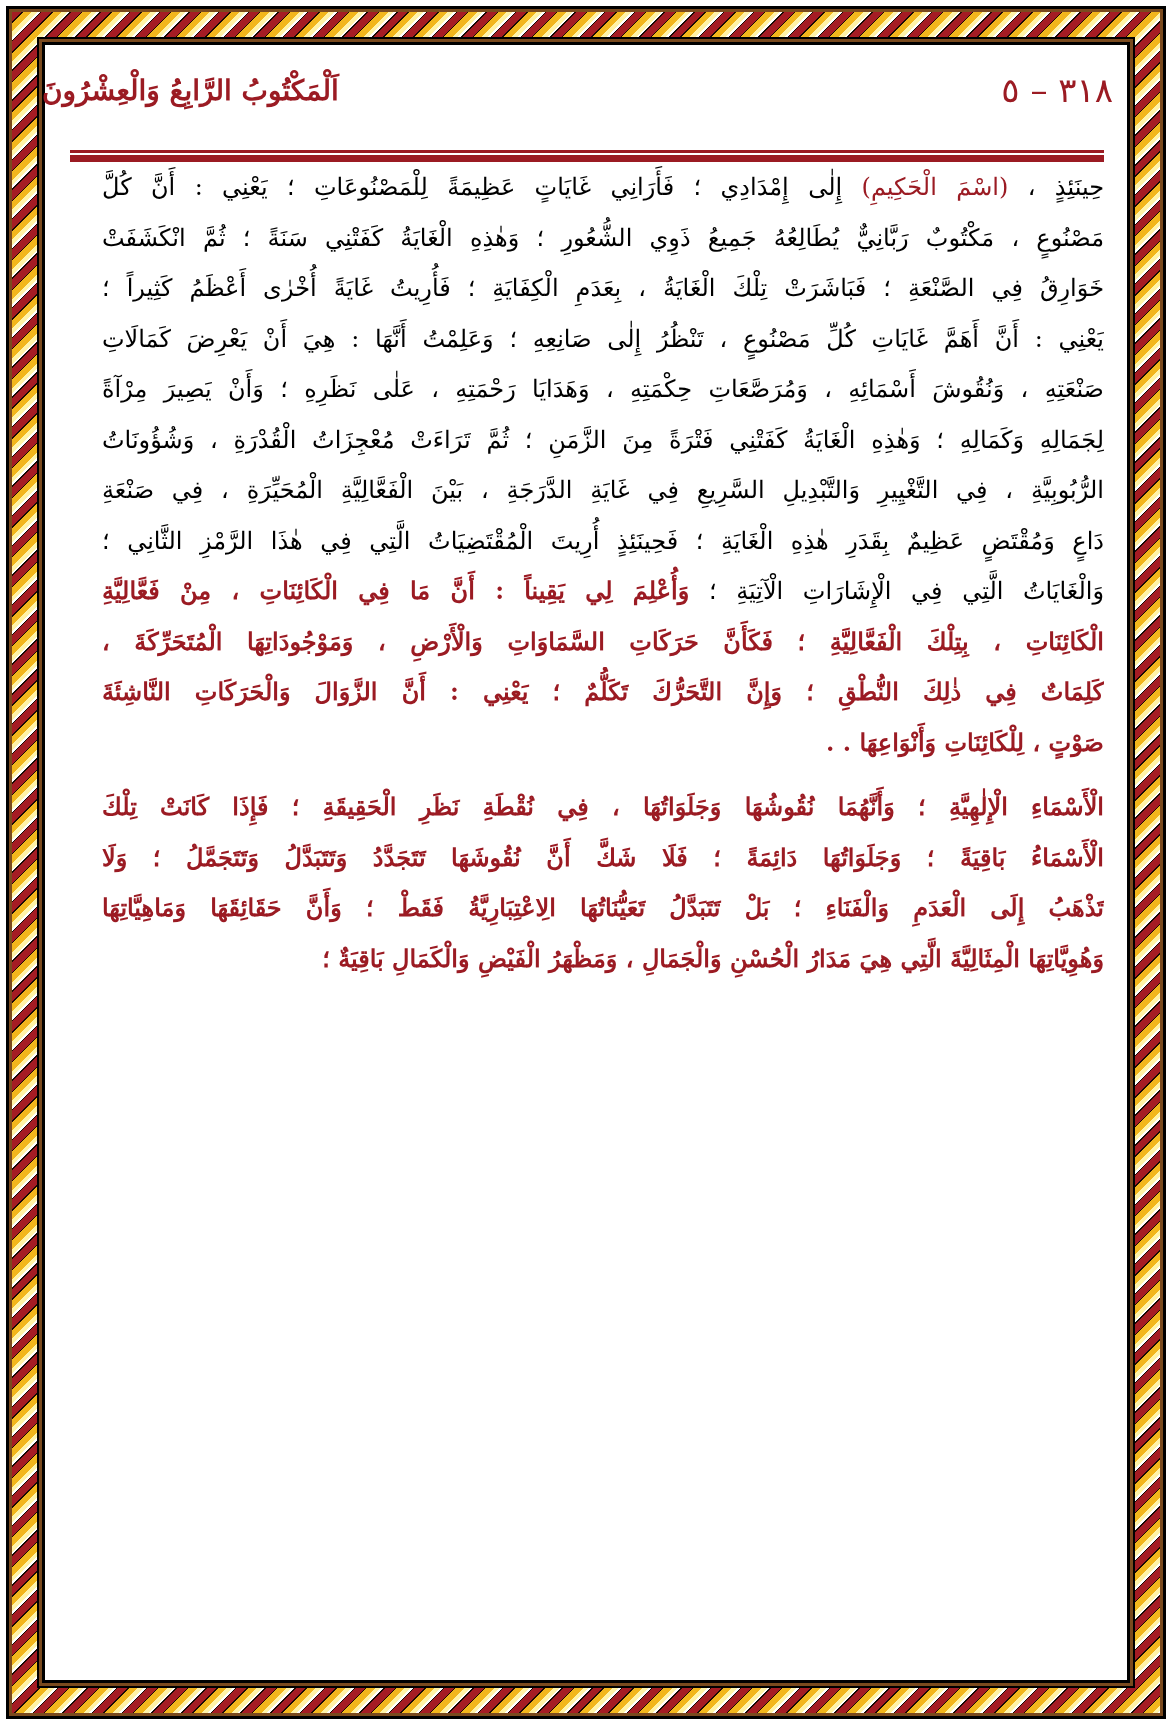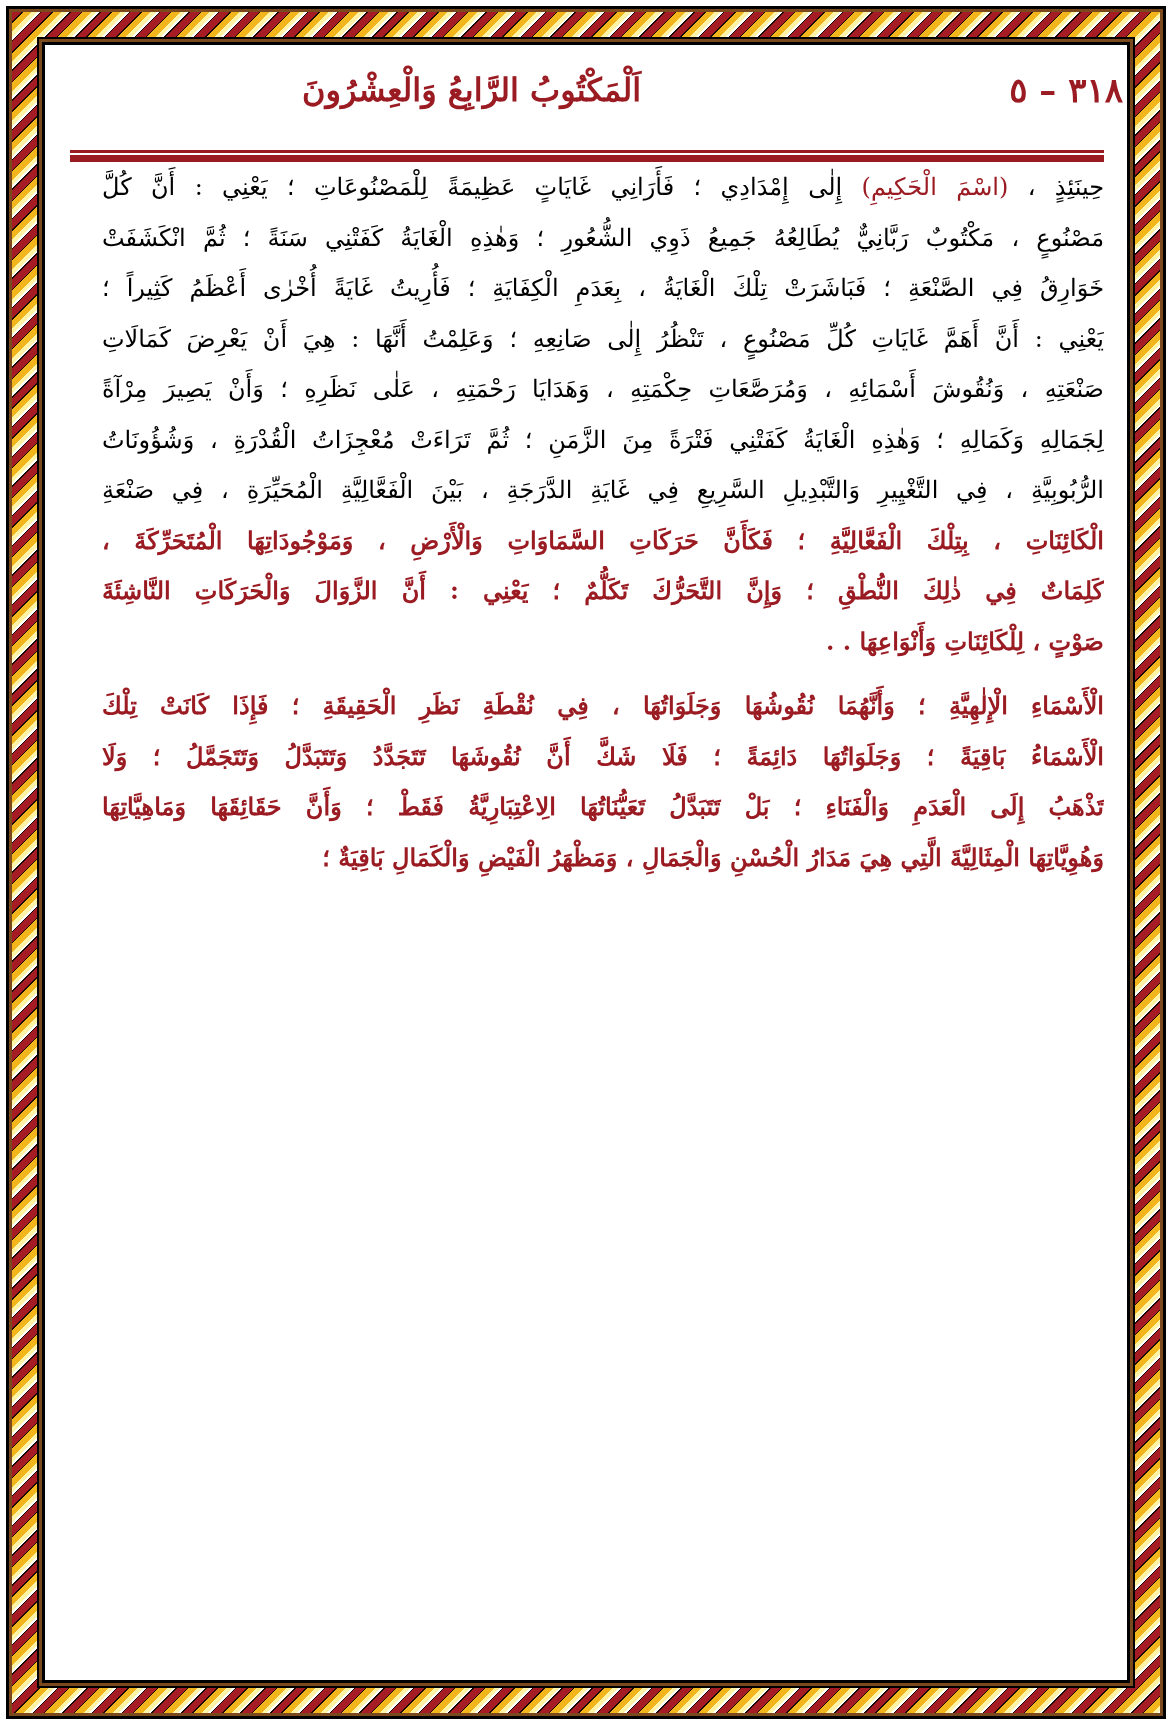--- a/index.html
+++ b/index.html
@@ -37,22 +37,22 @@
     }
 
     
     .header {
       position: absolute; left: 42px; right: 42px; top: 50px; height: 80px;
       direction: rtl;
       display: flex; align-items: center; justify-content: space-between;
       color: #9b1b23;
       font-family: "DejaVu Serif", serif;
     }
-    .header .page-num { font-size: 34px; font-weight: bold; padding-right: 9px; }
-    .header .title { font-size: 32px; font-weight: bold; padding-left: 260px; }
+    .header .page-num { font-size: 34px; font-weight: normal; padding-right: 19px; }
+    .header .title { font-size: 28px; font-weight: bold; }
     .rule-thin {
       position: absolute; left: 70px; right: 70px; top: 150px; height: 3px; background: #9b1b23;
     }
     .rule-thick {
       position: absolute; left: 70px; right: 70px; top: 155px; height: 7px; background: #9b1b23;
     }
 
     
     .text {
       position: absolute; left: 70px; right: 70px; top: 162px;
@@ -88,20 +88,22 @@
 
 <div class="text">
   <div id="p1">
       <span class="line"><span>حِينَئِذٍ ، </span><span class="red">(اسْمَ الْحَكِيمِ)</span><span> إِلٰى إِمْدَادِي ؛ فَأَرَانِي غَايَاتٍ عَظِيمَةً لِلْمَصْنُوعَاتِ ؛ يَعْنِي : أَنَّ كُلَّ</span></span>
       <span class="line"><span>مَصْنُوعٍ ، مَكْتُوبٌ رَبَّانِيٌّ يُطَالِعُهُ جَمِيعُ ذَوِي الشُّعُورِ ؛ وَهٰذِهِ الْغَايَةُ كَفَتْنِي سَنَةً ؛ ثُمَّ انْكَشَفَتْ</span></span>
       <span class="line"><span>خَوَارِقُ فِي الصَّنْعَةِ ؛ فَبَاشَرَتْ تِلْكَ الْغَايَةُ ، بِعَدَمِ الْكِفَايَةِ ؛ فَأُرِيتُ غَايَةً أُخْرٰى أَعْظَمُ كَثِيراً ؛</span></span>
       <span class="line"><span>يَعْنِي : أَنَّ أَهَمَّ غَايَاتِ كُلِّ مَصْنُوعٍ ، تَنْظُرُ إِلٰى صَانِعِهِ ؛ وَعَلِمْتُ أَنَّهَا : هِيَ أَنْ يَعْرِضَ كَمَالَاتِ</span></span>
       <span class="line"><span>صَنْعَتِهِ ، وَنُقُوشَ أَسْمَائِهِ ، وَمُرَصَّعَاتِ حِكْمَتِهِ ، وَهَدَايَا رَحْمَتِهِ ، عَلٰى نَظَرِهِ ؛ وَأَنْ يَصِيرَ مِرْآةً</span></span>
       <span class="line"><span>لِجَمَالِهِ وَكَمَالِهِ ؛ وَهٰذِهِ الْغَايَةُ كَفَتْنِي فَتْرَةً مِنَ الزَّمَنِ ؛ ثُمَّ تَرَاءَتْ مُعْجِزَاتُ الْقُدْرَةِ ، وَشُؤُونَاتُ</span></span>
       <span class="line"><span>الرُّبُوبِيَّةِ ، فِي التَّغْيِيرِ وَالتَّبْدِيلِ السَّرِيعِ فِي غَايَةِ الدَّرَجَةِ ، بَيْنَ الْفَعَّالِيَّةِ الْمُحَيِّرَةِ ، فِي صَنْعَةِ</span></span>
+      <span class="line"><span>دَاعٍ وَمُقْتَضٍ عَظِيمٌ بِقَدَرِ هٰذِهِ الْغَايَةِ ؛ فَحِينَئِذٍ أُرِيتَ الْمُقْتَضِيَاتُ الَّتِي فِي هٰذَا الرَّمْزِ الثَّانِي ؛</span></span>
+      <span class="line"><span>وَالْغَايَاتُ الَّتِي فِي الْإِشَارَاتِ الْآتِيَةِ ؛ </span><span class="red-bold">وَأُعْلِمَ لِي يَقِيناً : أَنَّ مَا فِي الْكَائِنَاتِ ، مِنْ فَعَّالِيَّةِ</span></span>
       <span class="line"><span class="red-bold">الْكَائِنَاتِ ، بِتِلْكَ الْفَعَّالِيَّةِ ؛ فَكَأَنَّ حَرَكَاتِ السَّمَاوَاتِ وَالْأَرْضِ ، وَمَوْجُودَاتِهَا الْمُتَحَرِّكَةَ ،</span></span>
       <span class="line"><span class="red-bold">كَلِمَاتٌ فِي ذٰلِكَ النُّطْقِ ؛ وَإِنَّ التَّحَرُّكَ تَكَلُّمٌ ؛ يَعْنِي : أَنَّ الزَّوَالَ وَالْحَرَكَاتِ النَّاشِئَةَ</span></span>
       <span class="line last"><span class="red-bold">صَوْتٍ ، لِلْكَائِنَاتِ وَأَنْوَاعِهَا . .</span></span>
     </div>
   <div class="para-gap"></div>
   <div id="p2">
       <span class="line"><span class="red-bold">الْأَسْمَاءِ الْإِلٰهِيَّةِ ؛ وَأَنَّهُمَا نُقُوشُهَا وَجَلَوَاتُهَا ، فِي نُقْطَةِ نَظَرِ الْحَقِيقَةِ ؛ فَإِذَا كَانَتْ تِلْكَ</span></span>
       <span class="line"><span class="red-bold">الْأَسْمَاءُ بَاقِيَةً ؛ وَجَلَوَاتُهَا دَائِمَةً ؛ فَلَا شَكَّ أَنَّ نُقُوشَهَا تَتَجَدَّدُ وَتَتَبَدَّلُ وَتَتَجَمَّلُ ؛ وَلَا</span></span>
       <span class="line"><span class="red-bold">تَذْهَبُ إِلَى الْعَدَمِ وَالْفَنَاءِ ؛ بَلْ تَتَبَدَّلُ تَعَيُّنَاتُهَا الِاعْتِبَارِيَّةُ فَقَطْ ؛ وَأَنَّ حَقَائِقَهَا وَمَاهِيَّاتِهَا</span></span>
       <span class="line last"><span class="red-bold">وَهُوِيَّاتِهَا الْمِثَالِيَّةَ الَّتِي هِيَ مَدَارُ الْحُسْنِ وَالْجَمَالِ ، وَمَظْهَرُ الْفَيْضِ وَالْكَمَالِ بَاقِيَةٌ ؛</span></span>

